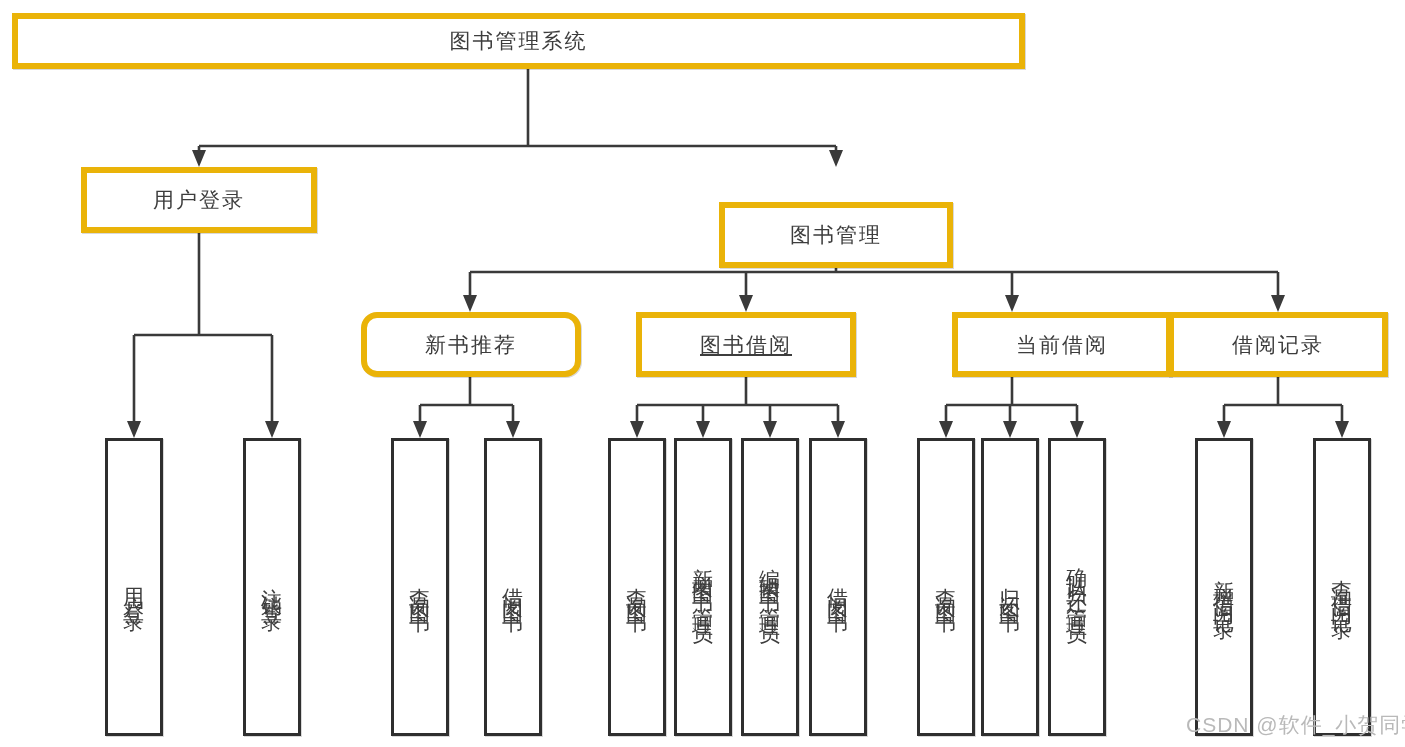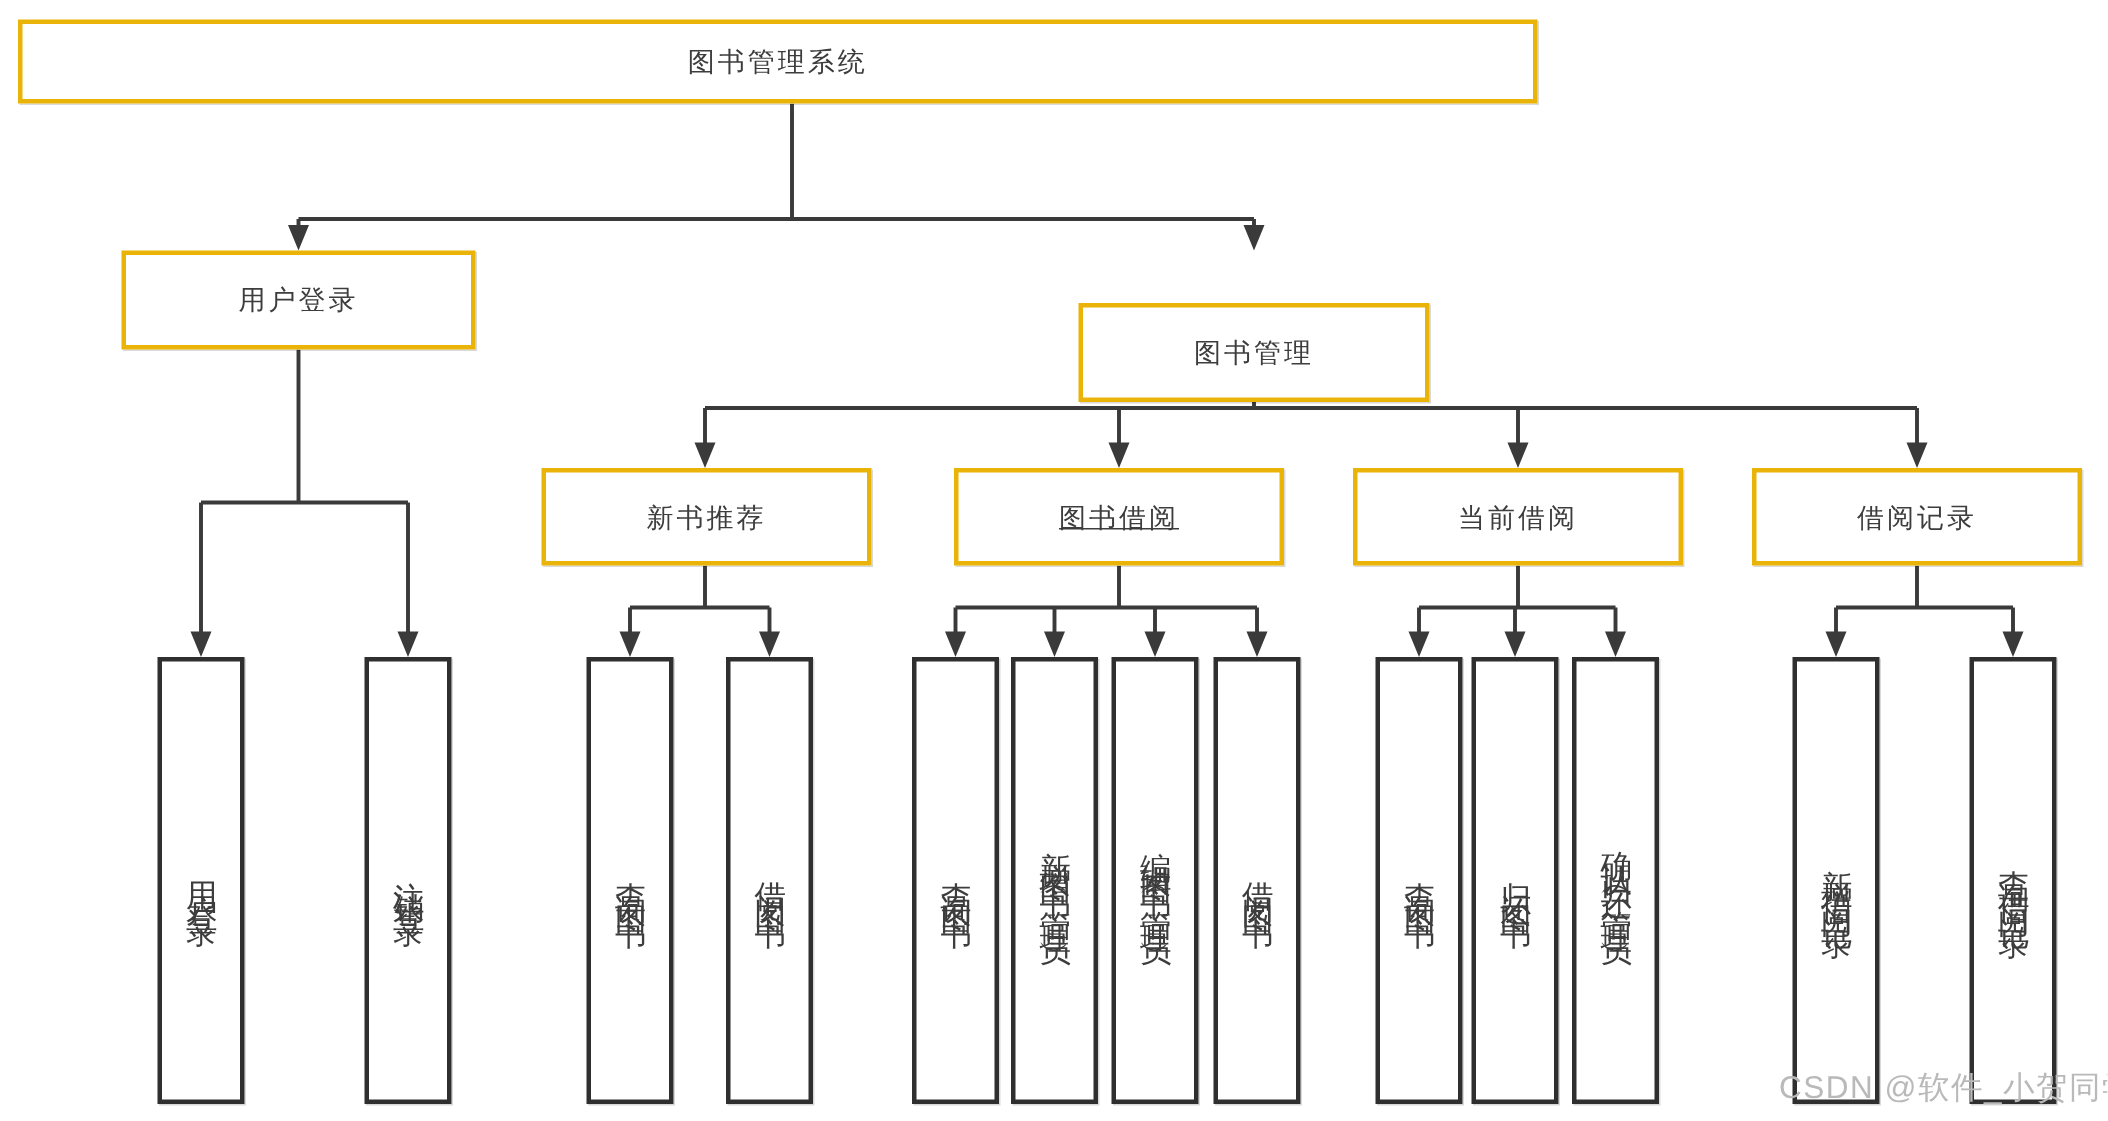--- a/index.html
+++ b/index.html
@@ -13,26 +13,26 @@
   }
   .connectors {
     position: absolute;
     left: 0; top: 0;
     width: 1405px; height: 747px;
     pointer-events: none;
   }
   .hbox {
     position: absolute;
     box-sizing: border-box;
-    border: 3px solid #eab308;
+    border: 6px solid #eab308;
     background: #ffffff;
     display: flex;
     align-items: center;
     justify-content: center;
-    font-size: 18px;
+    font-size: 21px;
     letter-spacing: 2px;
     color: #3d3d3d;
     white-space: nowrap;
     box-shadow: 1px 1px 0 rgba(0,0,0,0.15);
   }
   .leaf {
     position: absolute;
     box-sizing: border-box;
     top: 438px;
     width: 58px;
@@ -49,23 +49,23 @@
     text-orientation: mixed;
     font-size: 21px;
     letter-spacing: 8px;
     line-height: 1;
     color: #3d3d3d;
     white-space: nowrap;
   }
   .root-box   { left: 12px;   top: 13px;  width: 1013px; height: 56px; }
   .l1-a       { left: 81px;   top: 167px; width: 236px;  height: 66px; }
   .l1-b       { left: 719px;  top: 167px; width: 234px;  height: 66px; margin-top: 35px; }
-  .l2-a       { left: 361px;  top: 312px; width: 220px;  height: 65px; }
+  .l2-a       { left: 361px;  top: 312px; width: 220px;  height: 65px; border-radius: 16px; }
   .l2-b       { left: 636px;  top: 312px; width: 220px;  height: 65px; text-decoration: underline; }
-  .l2-c       { left: 902px;  top: 312px; width: 220px;  height: 65px; }
+  .l2-c       { left: 952px;  top: 312px; width: 220px;  height: 65px; }
   .l2-d       { left: 1168px; top: 312px; width: 220px;  height: 65px; }
   .leaf-1  { left: 105px; }
   .leaf-2  { left: 243px; }
   .leaf-3  { left: 391px; }
   .leaf-4  { left: 484px; }
   .leaf-5  { left: 608px; }
   .leaf-6  { left: 674px; }
   .leaf-7  { left: 741px; }
   .leaf-8  { left: 809px; }
   .leaf-9  { left: 917px; }

